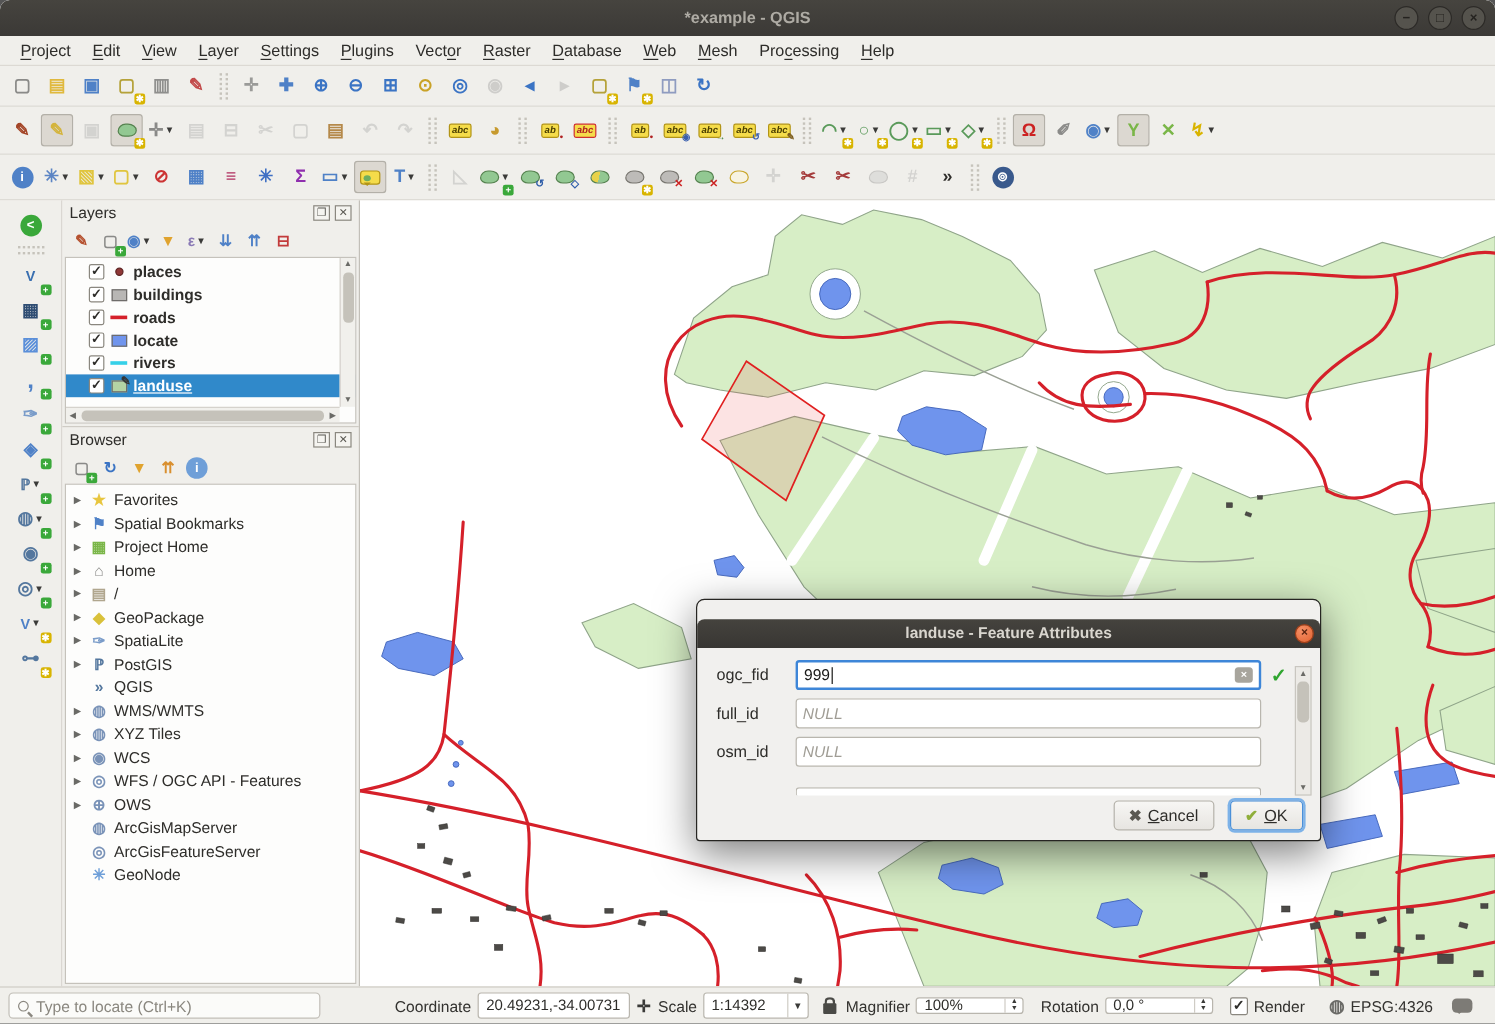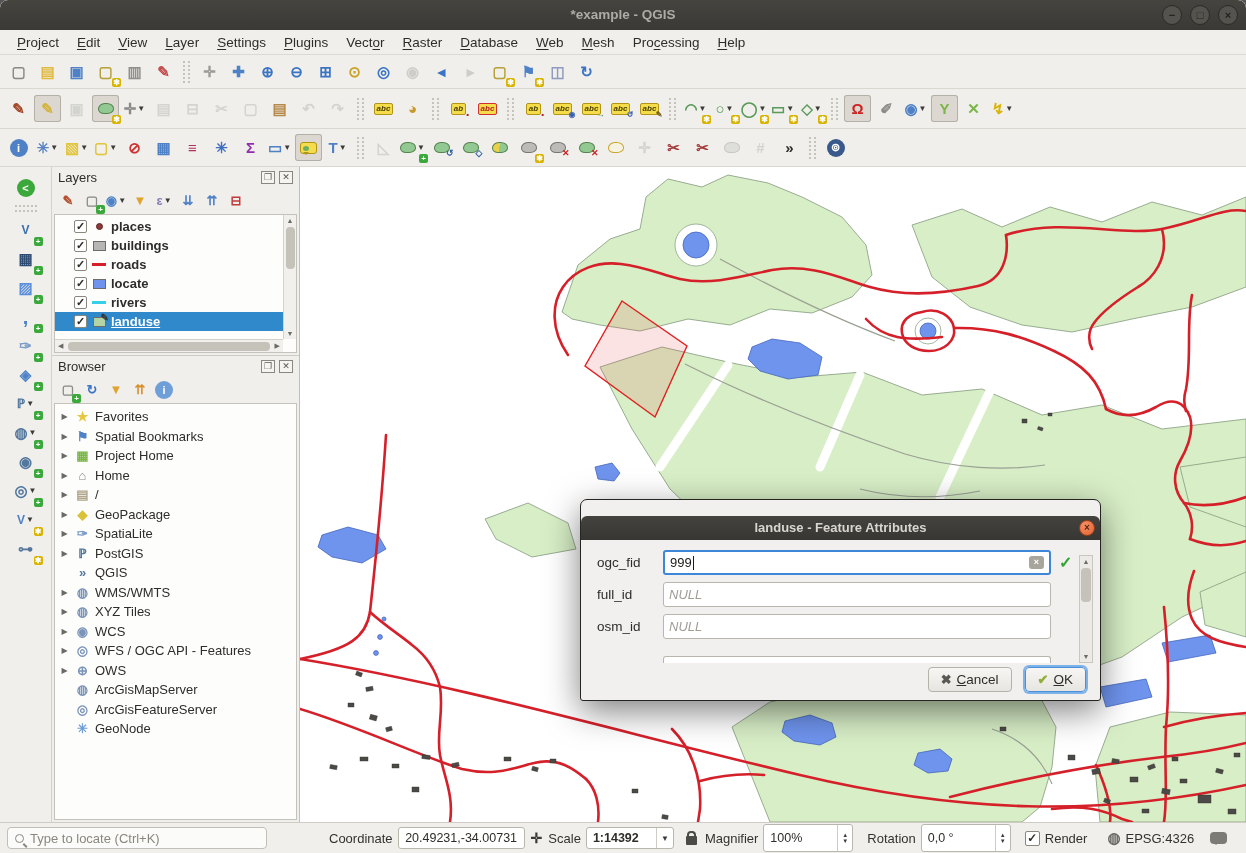--- a/index.html
+++ b/index.html
@@ -134,25 +134,25 @@
   .statusbar { position:absolute; left:0; bottom:0; width:1246px; height:31px; background:#f0efeb;
                border-top:1px solid #cfccc5; display:flex; align-items:center; padding:0 7px; font-size:13px; }
   .locate { width:260px; height:22px; background:#fbfbf9; border:1px solid #c2bfb8; border-radius:4px;
             display:flex; align-items:center; padding:0 7px; gap:6px; color:#8a877f; }
   .ic-mag { width:9px; height:9px; border:1.5px solid #8a877f; border-radius:50%; position:relative; flex:none; }
   .ic-mag::after { content:""; position:absolute; left:8px; top:8px; width:5px; height:1.5px; background:#8a877f;
                    transform:rotate(45deg); transform-origin:0 0; }
   .slabel { color:#33322f; }
   .sinput { height:22px; background:#fff; border:1px solid #b9b6ae; border-radius:3px; text-align:center;
             font-size:12.5px; color:#2e2d2a; font-family:"Liberation Sans",sans-serif; }
-  .combo { height:22px; background:#fff; border:1px solid #b9b6ae; border-radius:3px; display:flex; align-items:center;font-weight:bold; }
+  .combo { height:22px; background:#fff; border:1px solid #b9b6ae; border-radius:3px; display:flex; align-items:center; }
   .combo .cval { padding:0 6px; font-size:12.5px; }
   .combo .carr { width:17px; align-self:stretch; border-left:1px solid #cfccc5; display:flex; align-items:center;
                  justify-content:center; font-size:8px; color:#3a3a38; }
-  .spin { height:28px; background:#fff; border:1px solid #b9b6ae; border-radius:3px; display:flex; align-items:center; }
+  .spin { height:14px; background:#fff; border:1px solid #b9b6ae; border-radius:3px; display:flex; align-items:center; }
   .spin .cval { padding:0 6px; font-size:12.5px; flex:1; }
   .spin .arrs { width:15px; align-self:stretch; border-left:1px solid #cfccc5; display:flex; flex-direction:column;
                 align-items:center; justify-content:center; font-size:6px; color:#3a3a38; line-height:6px; }
   .ic-lock { width:11px; height:9px; background:#4a4a46; border-radius:1px; position:relative; margin-top:4px; }
   .ic-lock::before { content:""; position:absolute; left:1.5px; top:-5px; width:5px; height:5px;
                      border:2px solid #4a4a46; border-bottom:none; border-radius:4px 4px 0 0; }
   .cb { width:15px; height:15px; background:#fff; border:1px solid #8a877f; border-radius:2px; font-size:12px;
         line-height:13px; text-align:center; color:#2e2d2a; }
   .ic-globe { font-size:15px; color:#6a6a66; font-weight:bold; }
   .ic-bubble { width:17px; height:12px; background:#7d7b76; border-radius:4px; position:relative; }

